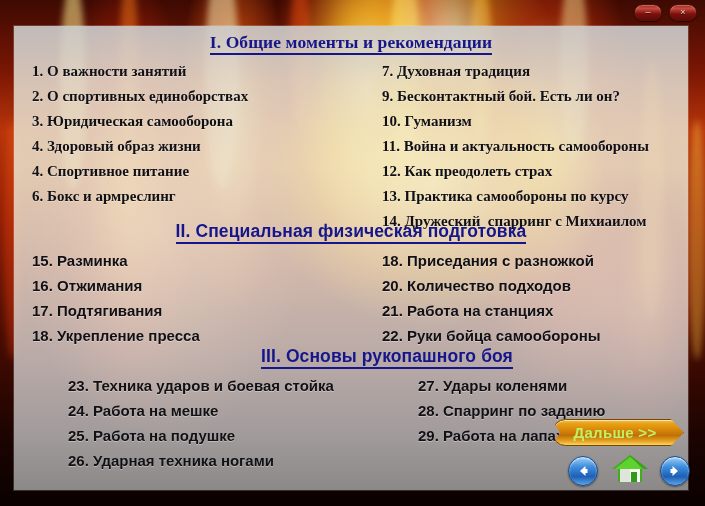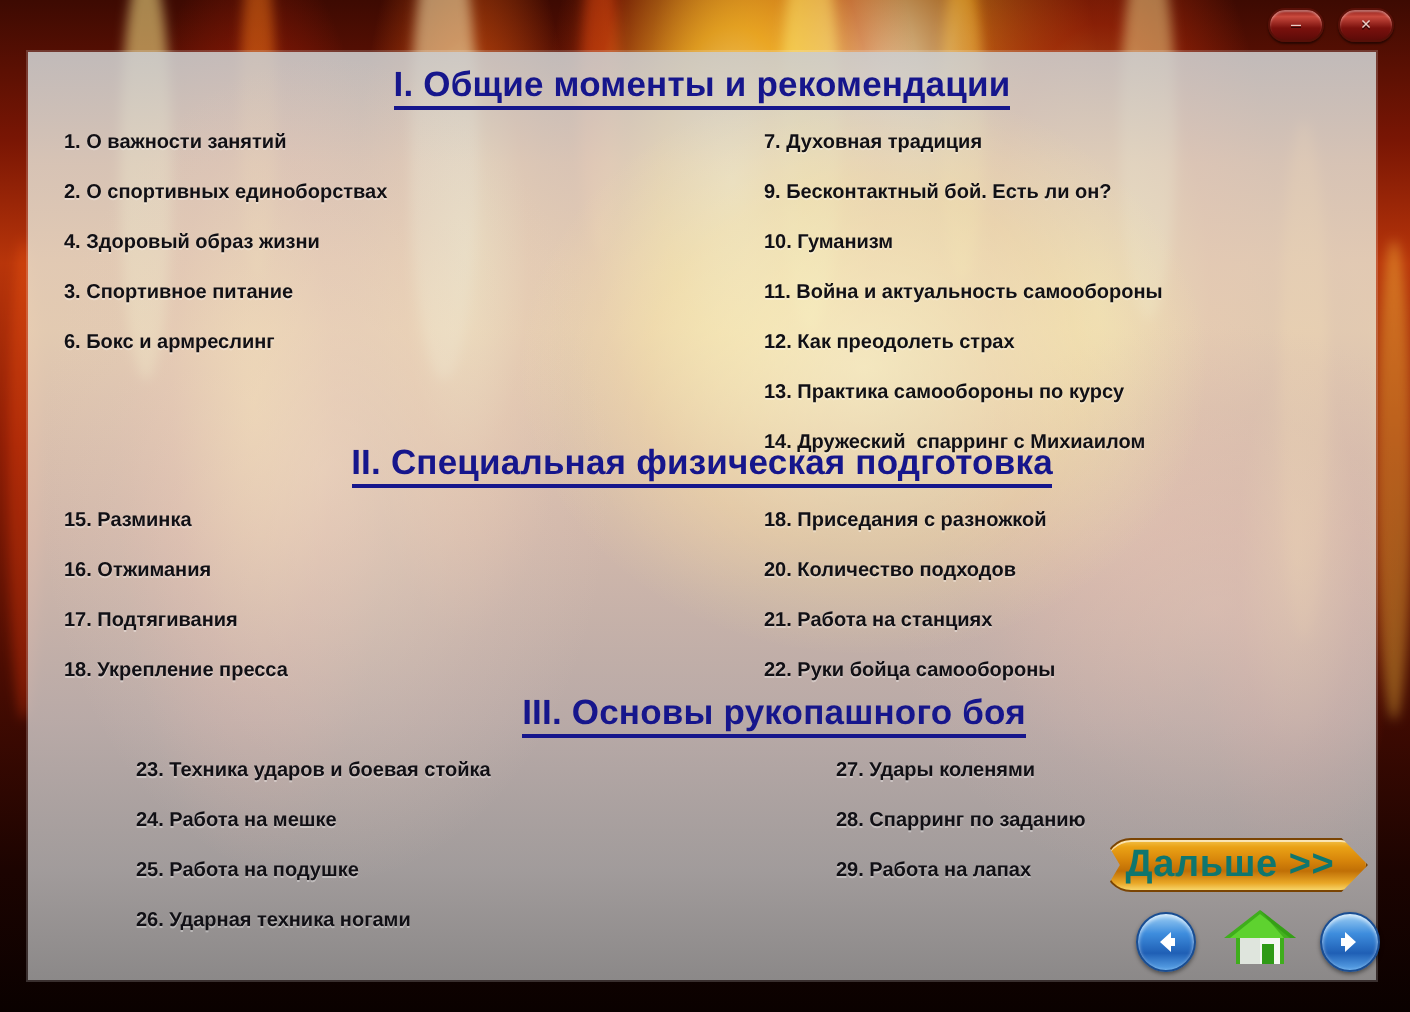--- a/index.html
+++ b/index.html
@@ -41,32 +41,32 @@
 
   h2.section-title{margin:0;text-align:center;color:#16168c;font-size:17.5px;font-weight:bold;
     letter-spacing:.1px;line-height:20px;}
   h2.section-title .u{border-bottom:2px solid #16168c;padding-bottom:1px;display:inline-block;}
 
   .sec{position:absolute;left:0;width:100%;}
   .cols{position:relative;width:100%;}
   .col{position:absolute;top:0;}
   .col-l{left:18px;width:340px;}
   .col-r{left:368px;width:300px;}
-  .item{font-size:10px;font-weight:bold;color:#111015;line-height:15px;margin-bottom:10px;white-space:pre;
+  .item{font-size:15px;font-weight:bold;color:#111015;line-height:15px;margin-bottom:10px;white-space:pre;
     text-shadow:0 1px 0 rgba(255,255,255,.35);}
 
   
   .next-btn{position:absolute;left:552px;top:419px;width:132px;height:27px;cursor:pointer;}
   .next-shape{position:absolute;inset:0;
     background:linear-gradient(180deg,#f3c24a 0%,#eaa215 14%,#d6840a 42%,#c06f06 62%,#e9a726 86%,#f7d469 100%);
     border:1px solid #7a4403;border-radius:14px 14px 14px 14px;
     clip-path:polygon(0% 0%, 90% 0%, 100% 50%, 90% 100%, 0% 100%, 6% 50%);
     box-shadow:inset 0 1px 0 rgba(255,255,255,.6);}
   .next-label{position:absolute;inset:0;display:flex;align-items:center;justify-content:center;
-    font-size:19px;font-weight:bold;color:#0f766e;letter-spacing:.3px;padding-right:6px;}
+    font-size:15px;font-weight:bold;color:#bef264;letter-spacing:.3px;padding-right:6px;}
 
   
   .nav{position:absolute;left:568px;top:452px;width:120px;height:36px;}
   .circ{position:absolute;top:4px;width:28px;height:28px;border-radius:50%;cursor:pointer;
     background:linear-gradient(180deg,#9fd0f5 0%,#3e8ddd 35%,#1f5fb5 70%,#5ba4e8 100%);
     border:1px solid #1a4d91;box-shadow:inset 0 1px 2px rgba(255,255,255,.75), 0 1px 2px rgba(0,0,0,.45);
     display:flex;align-items:center;justify-content:center;}
   .circ.left{left:0;} .circ.right{left:92px;}
   .circ svg{display:block;}
   .house{position:absolute;left:41px;top:0;width:42px;height:34px;cursor:pointer;}
@@ -94,30 +94,31 @@
       <span>–</span>
     </div>
     <div class="winbtn">
       <span>×</span>
     </div>
   </div>
 
   <div class="panel">
     <div class="panel-inner">
 
-      <div class="sec" style="top:6px;">
+      <div class="sec" style="top:6px;font-family:Liberation Serif, serif;">
         <h2 class="section-title">
           <span class="u">I. Общие моменты и рекомендации</span>
         </h2>
         <div class="cols" style="margin-top:9px;height:185px;">
           <div class="col col-l">
             <div class="item">1. О важности занятий</div>
             <div class="item">2. О спортивных единоборствах</div>
+            <div class="item">3. Юридическая самооборона</div>
             <div class="item">4. Здоровый образ жизни</div>
-            <div class="item">3. Спортивное питание</div>
+            <div class="item">4. Спортивное питание</div>
             <div class="item">6. Бокс и армреслинг</div>
           </div>
           <div class="col col-r">
             <div class="item">7. Духовная традиция</div>
             <div class="item">9. Бесконтактный бой. Есть ли он?</div>
             <div class="item">10. Гуманизм</div>
             <div class="item">11. Война и актуальность самообороны</div>
             <div class="item">12. Как преодолеть страх</div>
             <div class="item">13. Практика самообороны по курсу</div>
             <div class="item">14. Дружеский  спарринг с Михиаилом</div>

